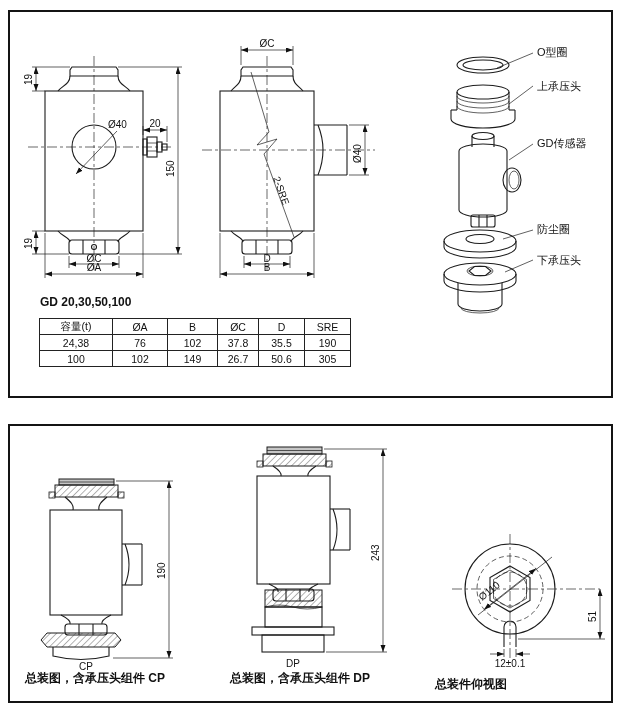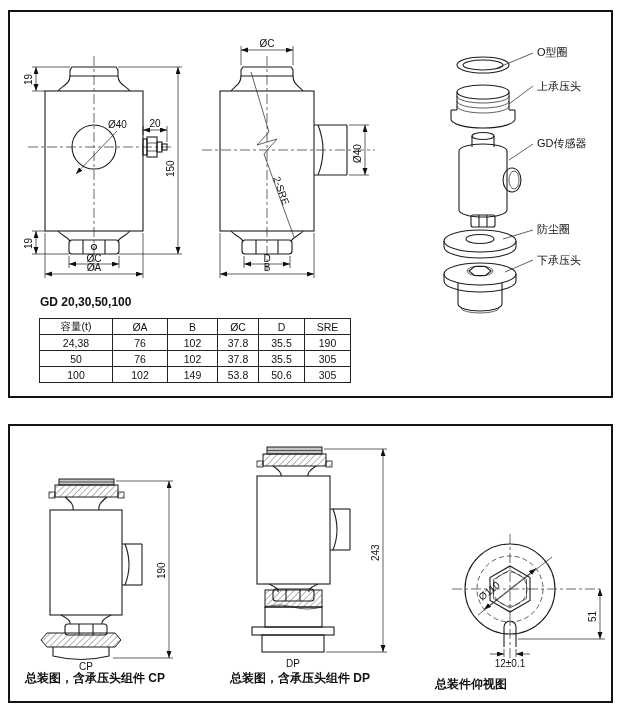--- a/index.html
+++ b/index.html
@@ -216,32 +216,24 @@
     <tbody>
       <tr>
         <td>24,38</td>
         <td>76</td>
         <td>102</td>
         <td>37.8</td>
         <td>35.5</td>
         <td>190</td>
       </tr>
       <tr>
-        <td>50</td>
-        <td>76</td>
-        <td>102</td>
-        <td>37.8</td>
-        <td>35.5</td>
-        <td>305</td>
-      </tr>
-      <tr>
         <td>100</td>
         <td>102</td>
         <td>149</td>
-        <td>53.8</td>
+        <td>26.7</td>
         <td>50.6</td>
         <td>305</td>
       </tr>
     </tbody>
   </table>
 </div>
 
 <div class="panel" id="panel-bottom">
 
   <svg class="abs" style="left:15px;top:41px" width="185" height="215" viewBox="0 0 185 215">

